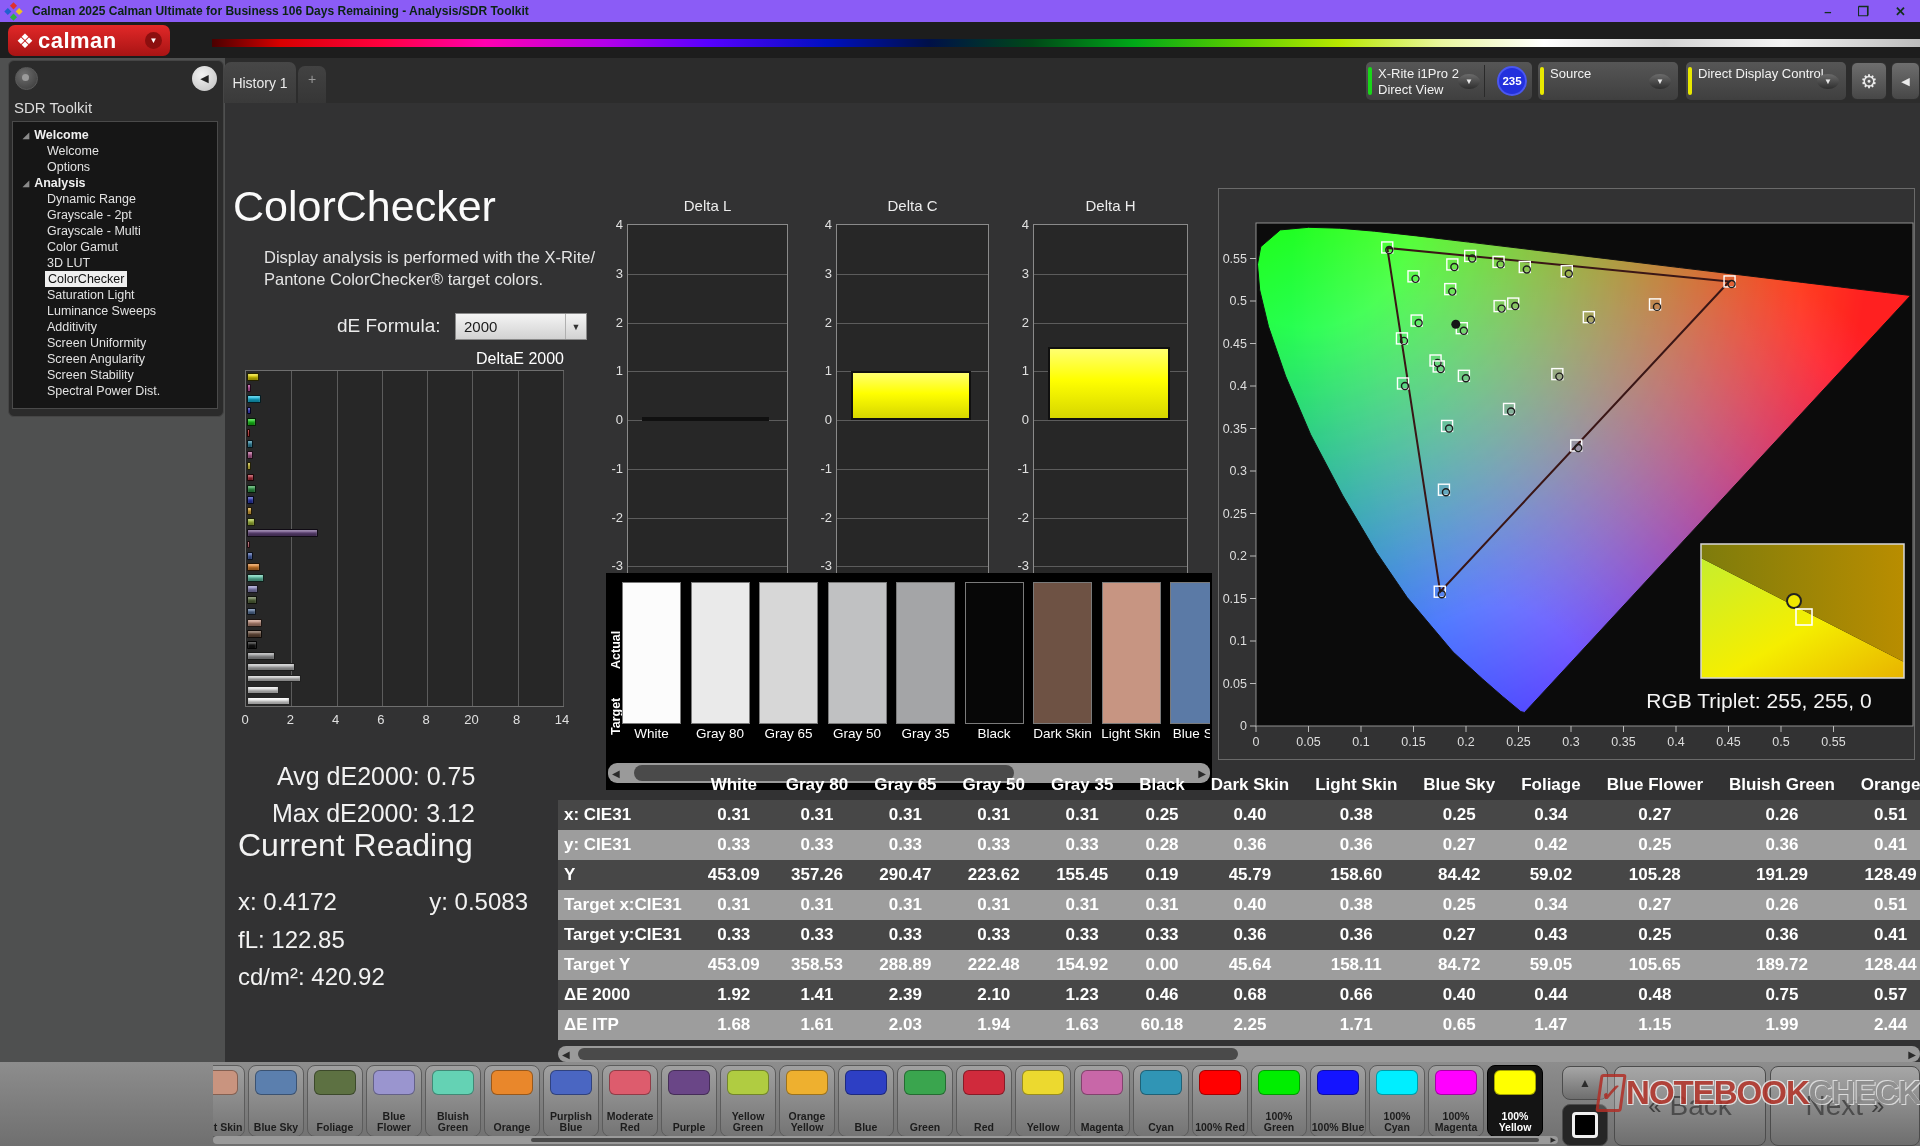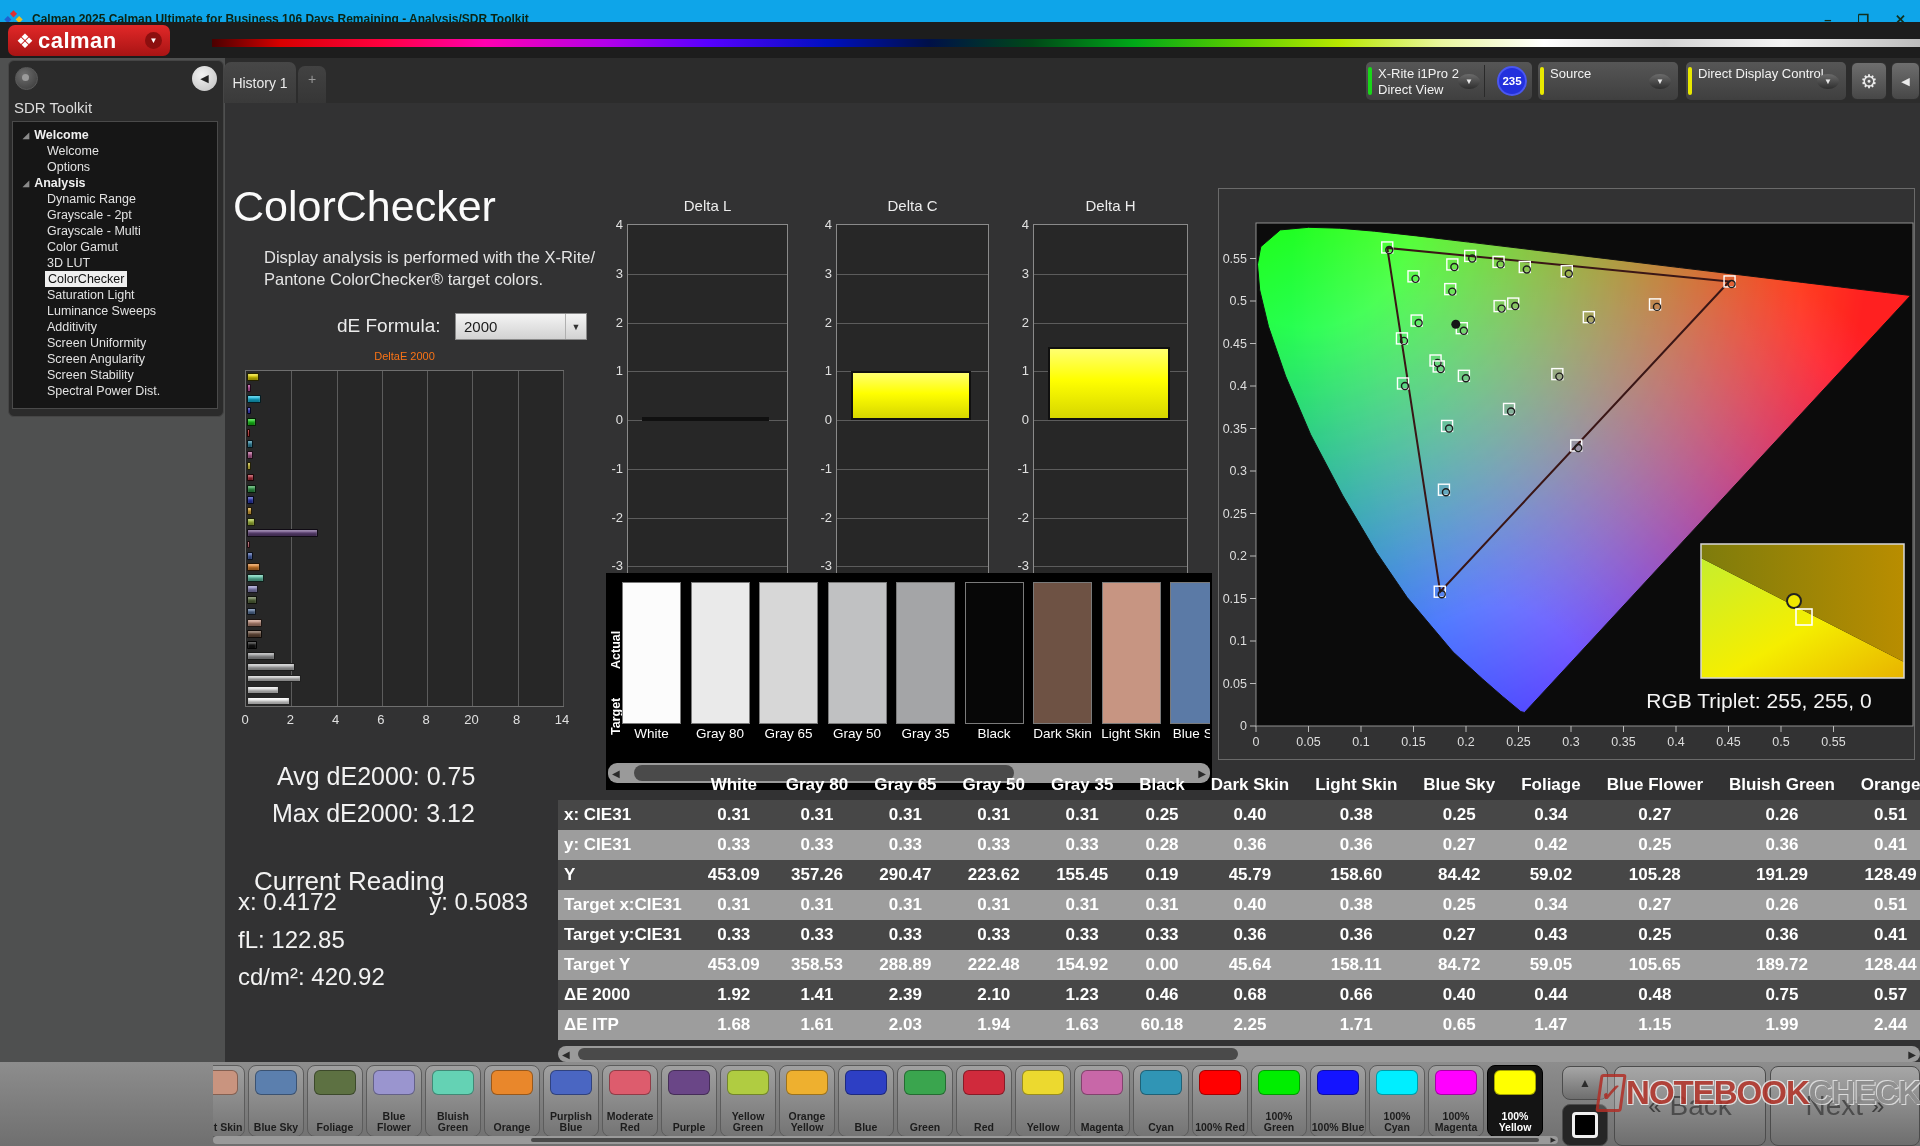--- a/index.html
+++ b/index.html
@@ -1,20 +1,20 @@
 <!DOCTYPE html>
 <html><head>
 <meta charset="utf-8">
 <style>
   html,body{margin:0;padding:0;background:#202020;}
   body{width:1920px;height:1146px;position:relative;overflow:hidden;
        font-family:"Liberation Sans",sans-serif;-webkit-font-smoothing:antialiased;}
   .abs{position:absolute;}
   
-  #titlebar{left:0;top:0;width:1920px;height:38px;background:#0ea5e9;display:flex;align-items:center;}
+  #titlebar{left:0;top:0;width:1920px;height:22px;background:#8b5cf6;display:flex;align-items:center;}
   #title-logo{width:13px;height:13px;margin-left:7px;position:relative;transform:rotate(45deg);}
   #title-logo i{position:absolute;width:5px;height:5px;}
   #title-text{margin-left:12px;font-size:12px;color:#0b2413;font-weight:bold;}
   #win-buttons{margin-left:auto;display:flex;gap:26px;margin-right:14px;color:#12301c;font-size:13px;font-weight:bold;}
   #header{left:0;top:22px;width:1920px;height:36px;background:#1d1d1d;}
   #logo-box{position:absolute;left:8px;top:3px;width:162px;height:31px;border-radius:7px;
      background:linear-gradient(180deg,#e22828,#a81414);display:flex;align-items:center;padding:0 8px;box-sizing:border-box;}
   #logo-diamond{color:#ffffff;font-size:20px;line-height:20px;margin-right:4px;}
   #logo-text{color:#fff;font-size:22px;font-weight:bold;letter-spacing:.5px;}
   #logo-arrow{margin-left:auto;width:17px;height:17px;border-radius:50%;background:#8c0f0f;color:#fff;
@@ -56,30 +56,30 @@
      color:#ececec;display:flex;align-items:center;justify-content:center;box-sizing:border-box;}
   #gear-btn{left:1851px;width:36px;font-size:19px;}
   #panel-collapse{left:1891px;width:29px;font-size:11px;}
   
   #cc-title{left:233px;top:182px;font-size:43px;font-weight:300;color:#fafafa;}
   .desc{left:264px;color:#e4e4e4;font-size:16.5px;}
   #de-label{left:337px;top:315px;font-size:19px;color:#ececec;}
   #de-select{left:455px;top:313px;width:132px;height:27px;background:linear-gradient(180deg,#f4f4f4,#d2d2d2);border:1px solid #8a8a8a;
      color:#1c1c1c;font-size:15px;display:flex;align-items:center;padding-left:8px;box-sizing:border-box;}
   #de-select .caret{margin-left:auto;width:20px;height:100%;display:flex;align-items:center;justify-content:center;color:#333;font-size:9px;border-left:1px solid #b0b0b0;}
-  #deltae-title{left:245px;top:350px;width:319px;text-align:center;font-size:11px;color:#f97316;}
+  #deltae-title{left:245px;top:350px;width:319px;text-align:right;font-size:16px;color:#ffffff;}
   #deltae-frame{left:245px;top:370px;width:319px;height:337px;background:#272727;border:1px solid #6f6f6f;box-sizing:border-box;}
   .vgrid{position:absolute;top:0;width:1px;height:100%;background:#5c5c5c;}
   .debar{position:absolute;left:1px;border:1px solid rgba(0,0,0,.85);border-radius:1px;box-sizing:border-box;
      box-shadow:inset 0 2px 2px rgba(255,255,255,.35), inset 0 -3px 3px rgba(0,0,0,.4);}
   .dex{position:absolute;top:712px;width:30px;margin-left:-15px;text-align:center;font-size:13px;color:#e0e0e0;}
   .stat{color:#f2f2f2;}
   #stat-avg{left:277px;top:762px;font-size:25px;}
   #stat-max{left:272px;top:799px;font-size:25px;}
-  #stat-cur{left:238px;top:866px;font-size:26px;margin-left:16px;}
+  #stat-cur{left:238px;top:827px;font-size:32px;}
   #stat-xy{left:238px;top:888px;font-size:24px;width:290px;display:flex;justify-content:space-between;}
   #stat-fl{left:238px;top:926px;font-size:24px;}
   #stat-cd{left:238px;top:963px;font-size:24px;}
   
   .dframe{position:absolute;top:224px;height:390px;background:#272727;border:1px solid #8a8a8a;box-sizing:border-box;}
   .hgrid{position:absolute;left:0;width:100%;height:1px;background:#5c5c5c;}
   .dtitle{position:absolute;top:197px;text-align:center;font-size:15px;color:#ececec;}
   .ylab{position:absolute;width:26px;text-align:right;font-size:13px;color:#e0e0e0;}
   .dbar{position:absolute;border:2px solid #101010;box-sizing:border-box;background:linear-gradient(180deg,#ffff70 0%,#ffff00 45%,#d6d600 100%);}
   

